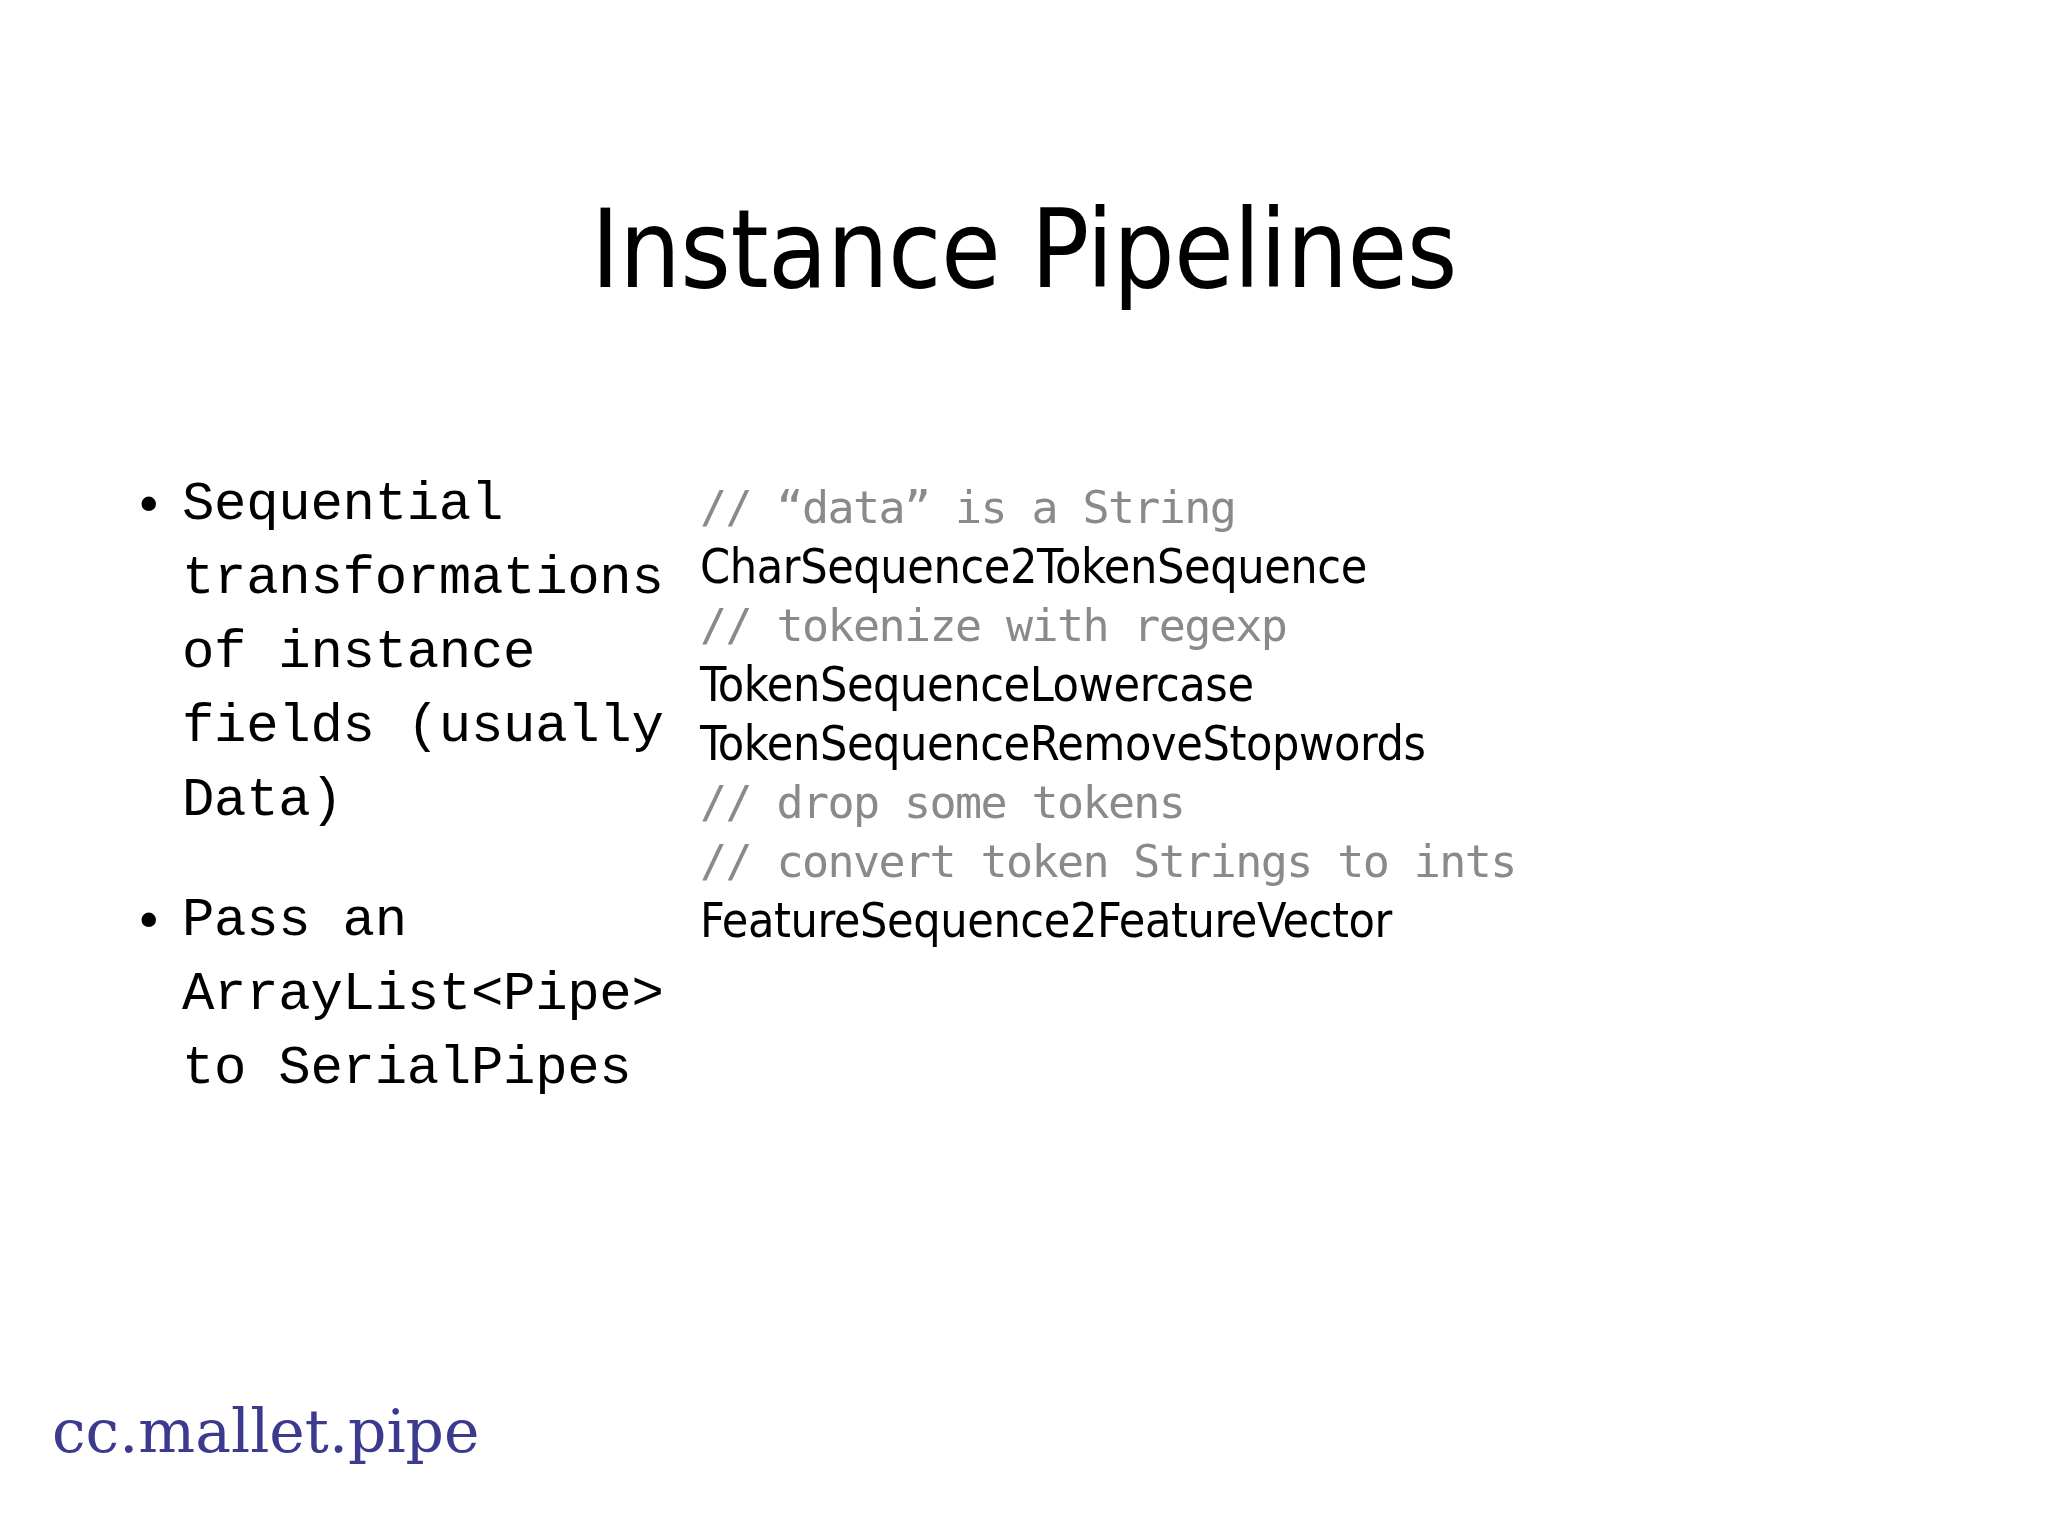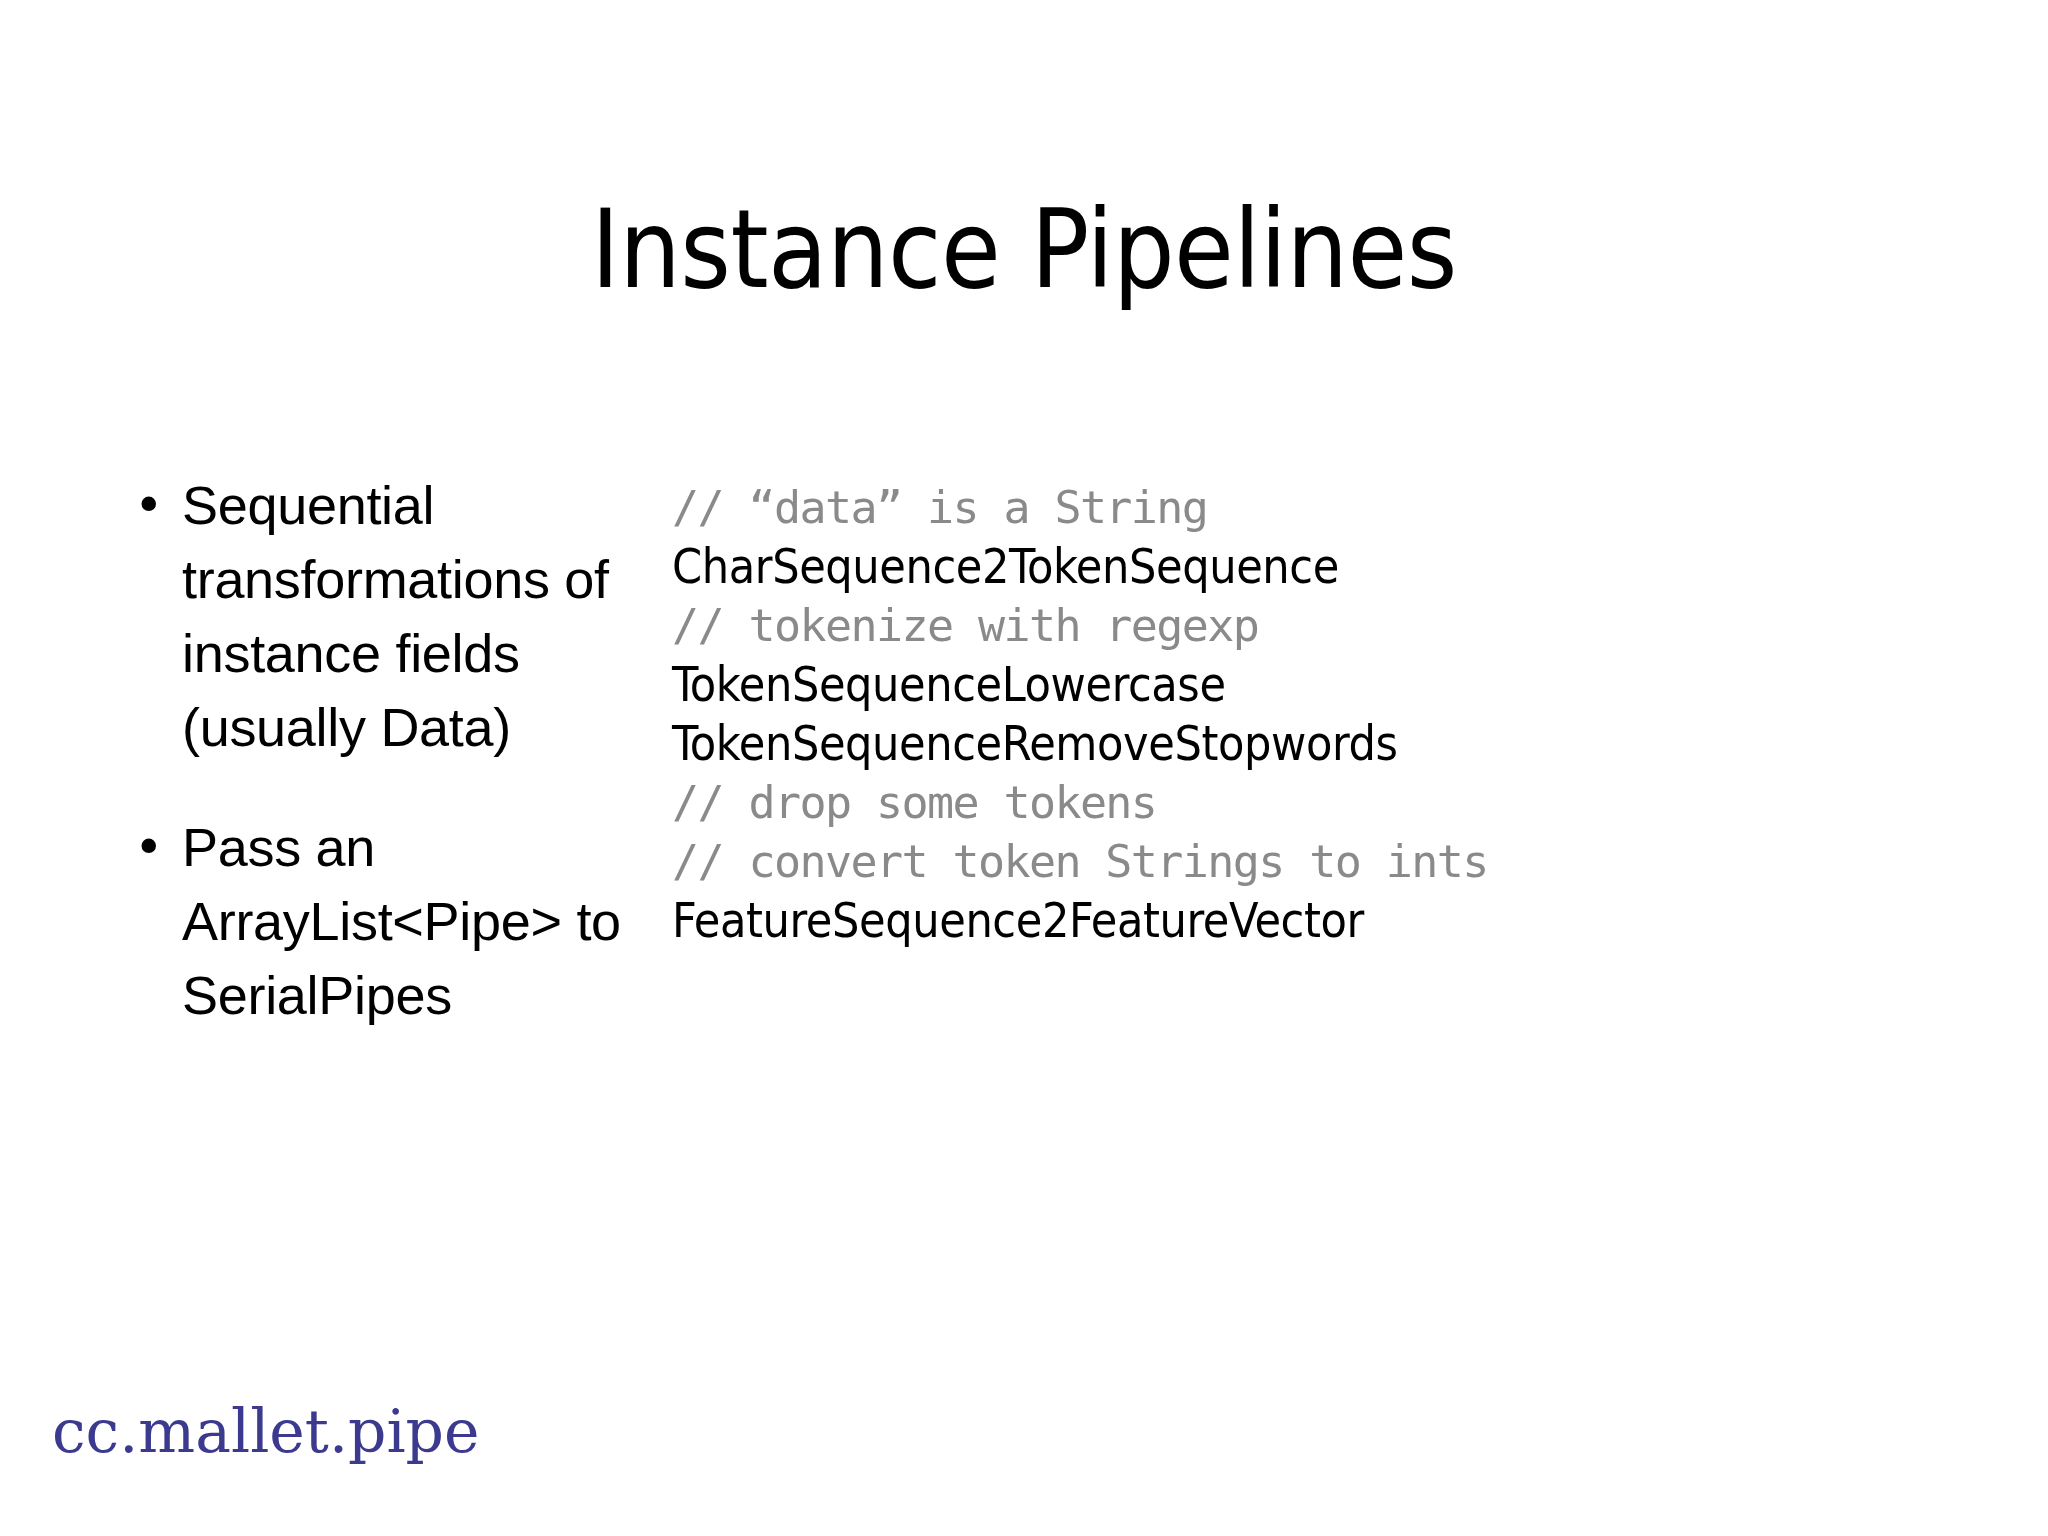--- a/index.html
+++ b/index.html
@@ -56,21 +56,21 @@
     font-size: 50px;
     line-height: 74px;
     color: #000000;
     text-align: left;
     padding-left: 6px;
     box-sizing: border-box;
   }
 
   .bullet-text {
     flex: 1 1 auto;
-    font-family: Liberation Sans, sans-serif;
+    font-family: Liberation Mono, monospace;
     font-stretch: condensed;
     font-size: 54px;
     line-height: 74px;
     color: #000000;
     letter-spacing: -0.3px;
   }
 
   
   #code-column {
     position: absolute;
@@ -78,20 +78,21 @@
     top: 478px;
     width: 1330px;
   }
 
   .code-line {
     font-family: "DejaVu Sans Mono", monospace;
     font-size: 45px;
     line-height: 59px;
     white-space: pre;
     letter-spacing: -1.6px;
+    margin-left: 28px;
   }
 
   .code-line.comment {
     color: #8a8a8a;
   }
 
   .code-line.classname {
     color: #000000;
     font-family: "DejaVu Sans Condensed", "DejaVu Sans", sans-serif;
     font-stretch: condensed;

